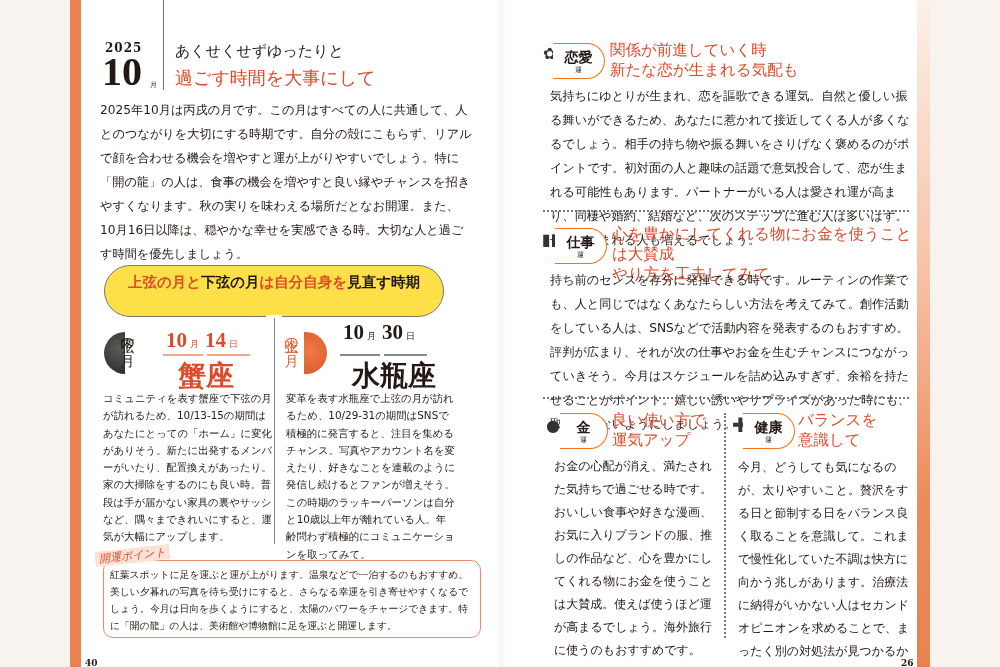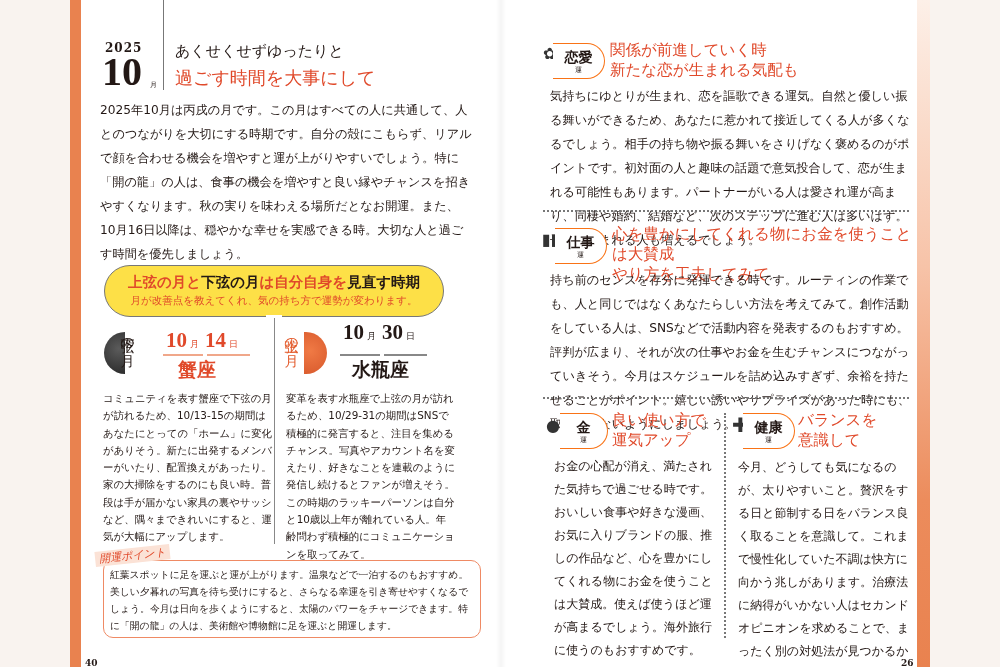--- a/index.html
+++ b/index.html
@@ -43,21 +43,21 @@
 
   .date { position: absolute; font-family: "Liberation Serif", serif; font-weight: bold; font-size: 21px; }
   .date small { font-size: 9px; font-family: "DejaVu Sans", sans-serif; font-weight: normal; margin: 0 6px 0 3px; }
   .date.l { left: 166px; top: 328px; color: #e0492a; }
   .date.r { left: 343px; top: 320px; color: #231815; }
   .uline { position: absolute; height: 2px; }
   .uline.l1 { left: 163px; top: 354px; width: 40px; background: #f0a78a; }
   .uline.l2 { left: 207px; top: 354px; width: 43px; background: #f0a78a; }
   .uline.r1 { left: 340px; top: 354px; width: 40px; background: #888; }
   .uline.r2 { left: 384px; top: 354px; width: 43px; background: #888; }
-  .sign { position: absolute; font-size: 19px; font-weight: bold; }
+  .sign { position: absolute; font-size: 28px; font-weight: bold; }
   .sign.l { left: 178px; top: 357px; color: #e0492a; }
   .sign.r { left: 352px; top: 357px; color: #231815; }
 
   .moon-text { position: absolute; font-size: 10.4px; line-height: 17.3px; width: 170px; color: #231815; }
   .moon-text.l { left: 103px; top: 390px; }
   .moon-text.r { left: 286px; top: 390px; }
 
   
   .lucky-box { position: absolute; left: 103px; top: 560px; width: 378px; height: 78px; border: 1px solid #ef8a64; border-radius: 10px; }
   .lucky-label { position: absolute; left: 95px; top: 548px; font-size: 11px; color: #e0492a; transform: rotate(-6deg); background: #fbe2d6; padding: 0 4px; font-style: italic; }
@@ -117,21 +117,20 @@
   <div class="hdr-vline"></div>
   <div class="title1">あくせくせずゆったりと</div>
   <div class="title2">過ごす時間を大事にして</div>
 
   <div class="body-text intro">2025年10月は丙戌の月です。この月はすべての人に共通して、人とのつながりを大切にする時期です。自分の殻にこもらず、リアルで顔を合わせる機会を増やすと運が上がりやすいでしょう。特に「開の龍」の人は、食事の機会を増やすと良い縁やチャンスを招きやすくなります。秋の実りを味わえる場所だとなお開運。また、10月16日以降は、穏やかな幸せを実感できる時。大切な人と過ごす時間を優先しましょう。</div>
 
   <div class="bubble">
     <div class="bubble-title">
       <span class="o">上弦の月</span><span class="o">と</span><span>下弦の月</span><span class="o">は</span><span class="o">自分自身</span><span class="o">を</span><span>見直</span><span>す時期</span>
     </div>
-    <div class="bubble-sub">月が改善点を教えてくれ、気の持ち方で運勢が変わります。</div>
   </div>
   <div class="tail"></div>
   <div class="tail-v"></div>
 
   <div class="moon dark"></div>
   <div class="moon-label l">下弦の月</div>
   <div class="date l"><span>10</span><small>月</small><span>14</span><small>日</small></div>
   <div class="uline l1"></div>
   <div class="uline l2"></div>
   <div class="sign l">蟹座</div>

